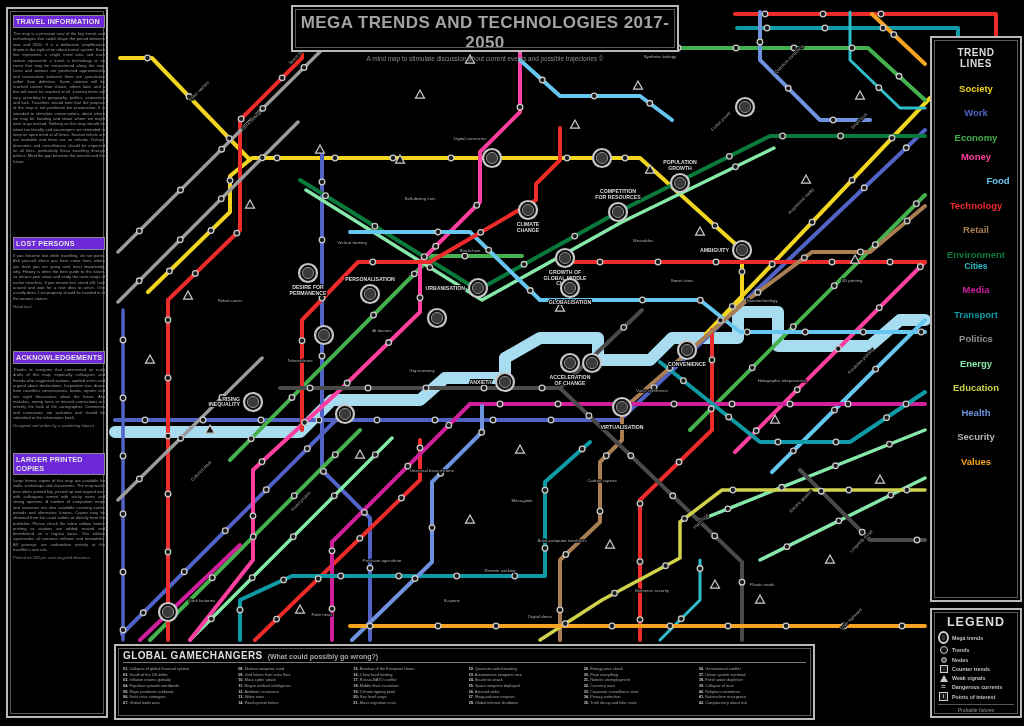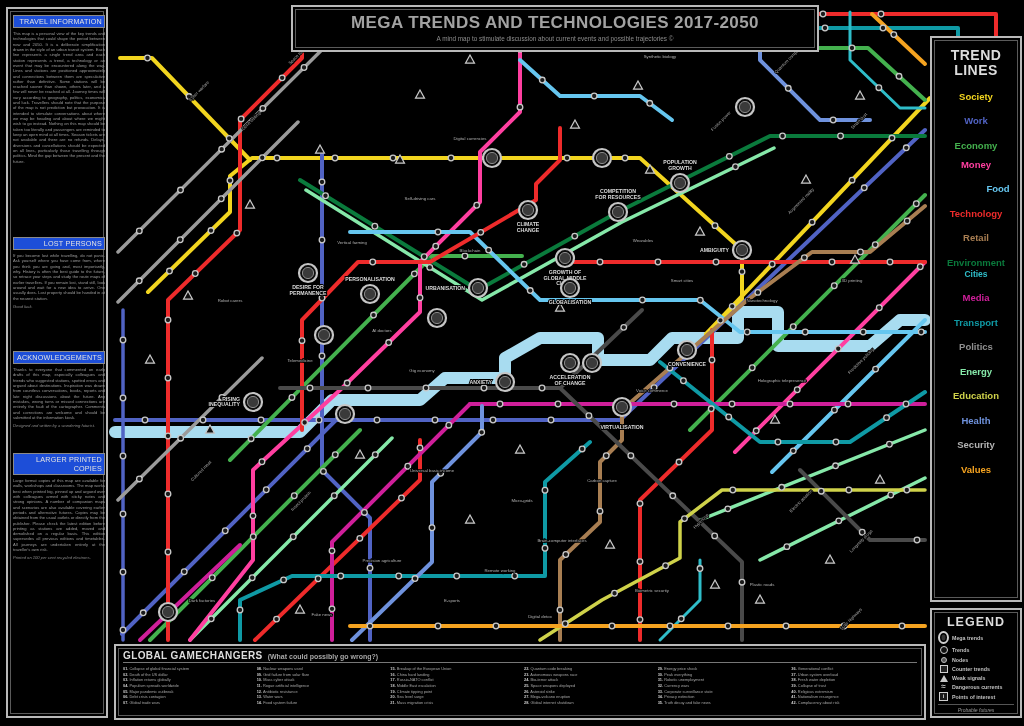--- a/index.html
+++ b/index.html
@@ -1,51 +1,51 @@
 <!DOCTYPE html>
 <html><head>
 <meta charset="utf-8">
 <style>
   html,body{margin:0;padding:0;background:#000;}
   #stage{position:relative;width:1024px;height:726px;background:#000;overflow:hidden;
          font-family:"Liberation Sans",sans-serif;}
   svg{position:absolute;left:0;top:0;}
   .panel{position:absolute;background:#000;border:2px solid #b9b9b9;outline:1px solid #5a5a5a;outline-offset:-5px;box-sizing:border-box;}
   
-  #title-banner{left:291px;top:5px;width:528px;height:47px;text-align:center;z-index:5;}
+  #title-banner{left:291px;top:5px;width:388px;height:47px;text-align:center;z-index:5;}
   #title-banner .t{font-size:17px;font-weight:bold;color:#a2a2a2;letter-spacing:.4px;margin-top:6px;}
   #title-banner .s{font-size:6.4px;color:#8d8d8d;margin-top:2px;}
   
   #left-sidebar{left:6px;top:7px;width:102px;height:711px;z-index:4;padding:6px 5px;box-sizing:border-box;}
   .ls-sec{position:absolute;left:5px;width:92px;}
-  .ls-head{font-size:7.2px;font-weight:normal;color:#e2e2e2;background:#1d4ed8;border:1px solid #8a8a8a;
-           padding:1px 2px;letter-spacing:.2px;text-align:right;}
+  .ls-head{font-size:7.2px;font-weight:bold;color:#e2e2e2;background:#6d28d9;border:1px solid #8a8a8a;
+           padding:1px 2px;letter-spacing:.2px;}
   .ls-body{font-size:4.1px;line-height:1.3;color:#9d9d9d;text-align:justify;margin-top:3px;overflow:hidden;}
   .ls-foot{font-size:4.1px;color:#8a8a8a;font-style:italic;margin-top:3px;}
   
   #right-sidebar{left:930px;top:36px;width:92px;height:566px;z-index:4;padding:6px 0;box-sizing:border-box;text-align:center;}
-  #right-sidebar .rt{font-size:14px;font-weight:bold;color:#dcdcdc;line-height:1.05;letter-spacing:.5px;margin-top:4px;}
+  #right-sidebar .rt{font-size:10px;font-weight:bold;color:#dcdcdc;line-height:1.05;letter-spacing:.5px;margin-top:4px;}
   .trend-item{font-size:9.5px;font-weight:bold;margin-top:13.5px;text-shadow:0 0 2px #000;}
   .trend-item.sub{margin-top:1px;font-size:8.5px;}
   
   #legend-panel{left:930px;top:608px;width:92px;height:110px;z-index:4;padding:5px 6px;box-sizing:border-box;}
   #legend-panel .lt{font-size:12.5px;font-weight:bold;color:#dcdcdc;text-align:center;letter-spacing:1px;}
   .lg-row{display:flex;align-items:center;gap:3px;margin-top:2.2px;}
   .lg-ic{width:11px;display:inline-flex;justify-content:center;flex:none;}
   .lg-lab{font-size:5.3px;color:#c0c0c0;font-weight:bold;}
   .lg-foot{font-size:5px;color:#9a9a9a;font-style:italic;text-align:center;margin-top:3px;border-top:1px solid #555;padding-top:2px;}
   .ic-mega{width:9px;height:9px;border:2px solid #cfcfcf;border-radius:50%;background:#333;box-shadow:inset 0 0 0 1.5px #000;}
   .ic-trend{width:6px;height:6px;border:1.4px solid #cfcfcf;border-radius:50%;background:#111;}
   .ic-node{width:4px;height:4px;border:1px solid #bbb;border-radius:50%;background:#555;}
   .ic-counter{width:6px;height:6px;border:1px solid #cfcfcf;background:#222;}
   .ic-weak{width:0;height:0;border-left:4px solid transparent;border-right:4px solid transparent;border-bottom:7px solid #c9c9c9;}
   .ic-danger{color:#c9c9c9;font-size:8px;font-weight:bold;line-height:6px;}
   .ic-poi{width:7px;height:7px;border:1px solid #cfcfcf;color:#ddd;font-size:5.5px;line-height:7px;text-align:center;font-weight:bold;background:#1a1a1a;}
   
-  #gamechangers{left:114px;top:644px;width:812px;height:76px;z-index:4;padding:4px 7px;box-sizing:border-box;}
+  #gamechangers{left:114px;top:644px;width:701px;height:76px;z-index:4;padding:4px 7px;box-sizing:border-box;}
   #gc-head{display:flex;align-items:baseline;gap:5px;border-bottom:1px solid #777;padding-bottom:1px;}
   #gc-head .g1{font-size:10px;font-weight:bold;color:#dedede;letter-spacing:.4px;}
   #gc-head .g2{font-size:7px;color:#a7a7a7;font-weight:bold;}
   #gc-cols{display:flex;gap:8px;margin-top:3px;}
   .gc-col{flex:1;}
   .gc-item{font-size:3.9px;line-height:1.45;color:#a6a6a6;white-space:nowrap;overflow:hidden;}
   .gc-item b{color:#cacaca;}
 </style>
 </head>
 <body>

